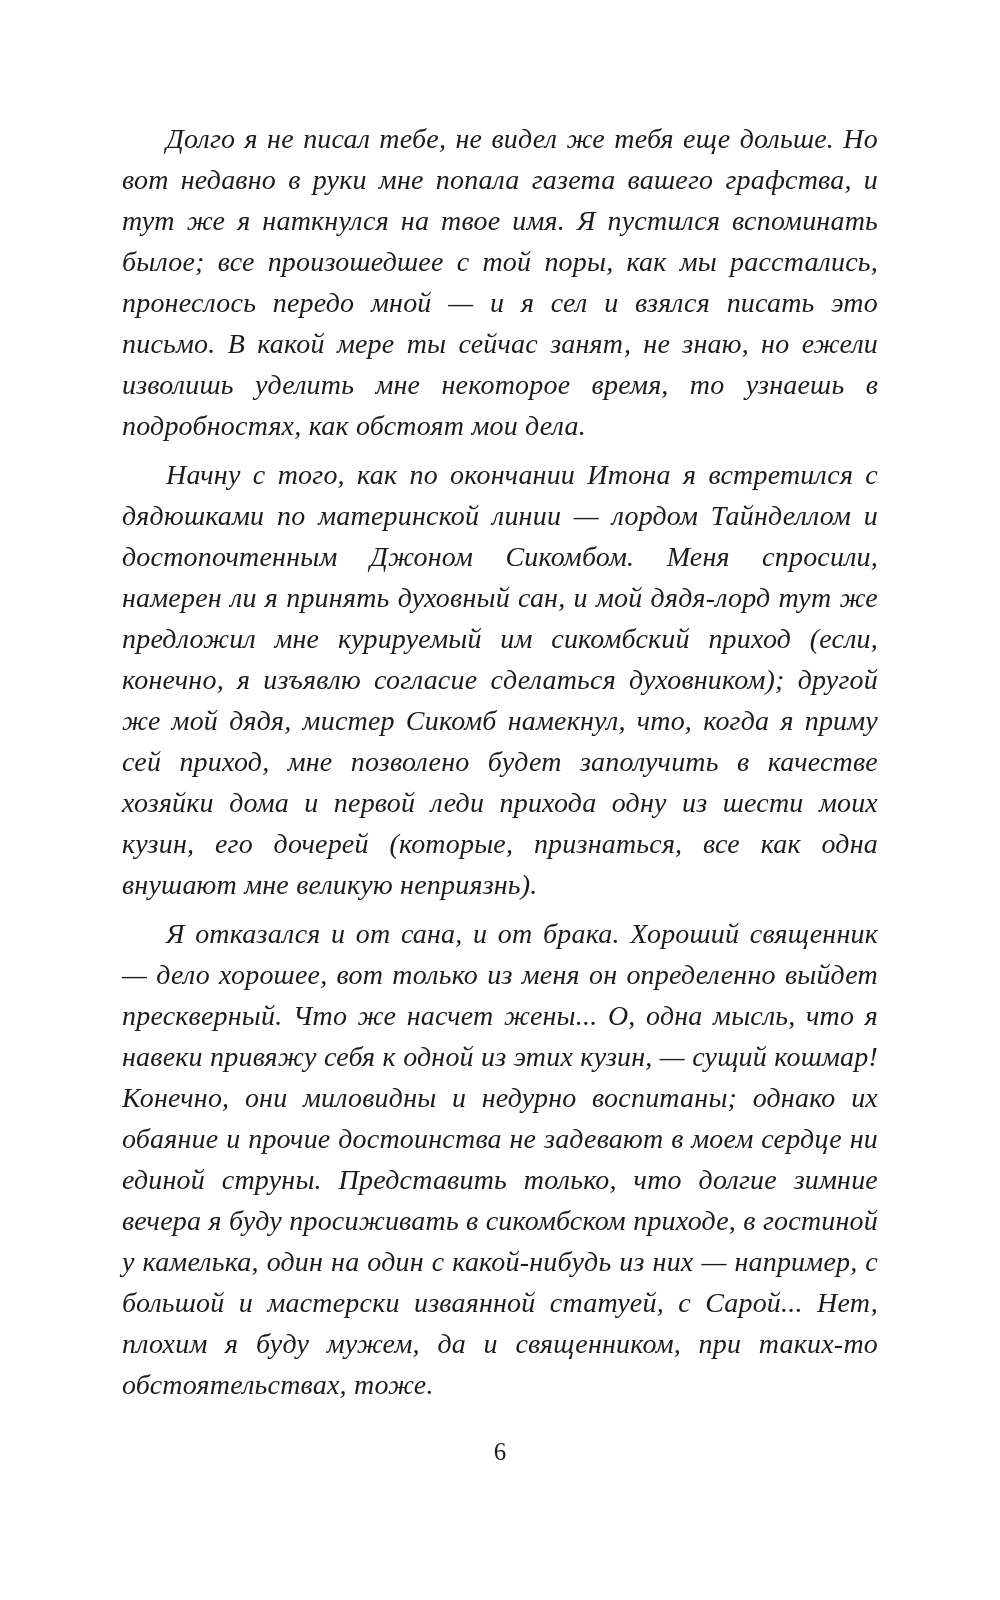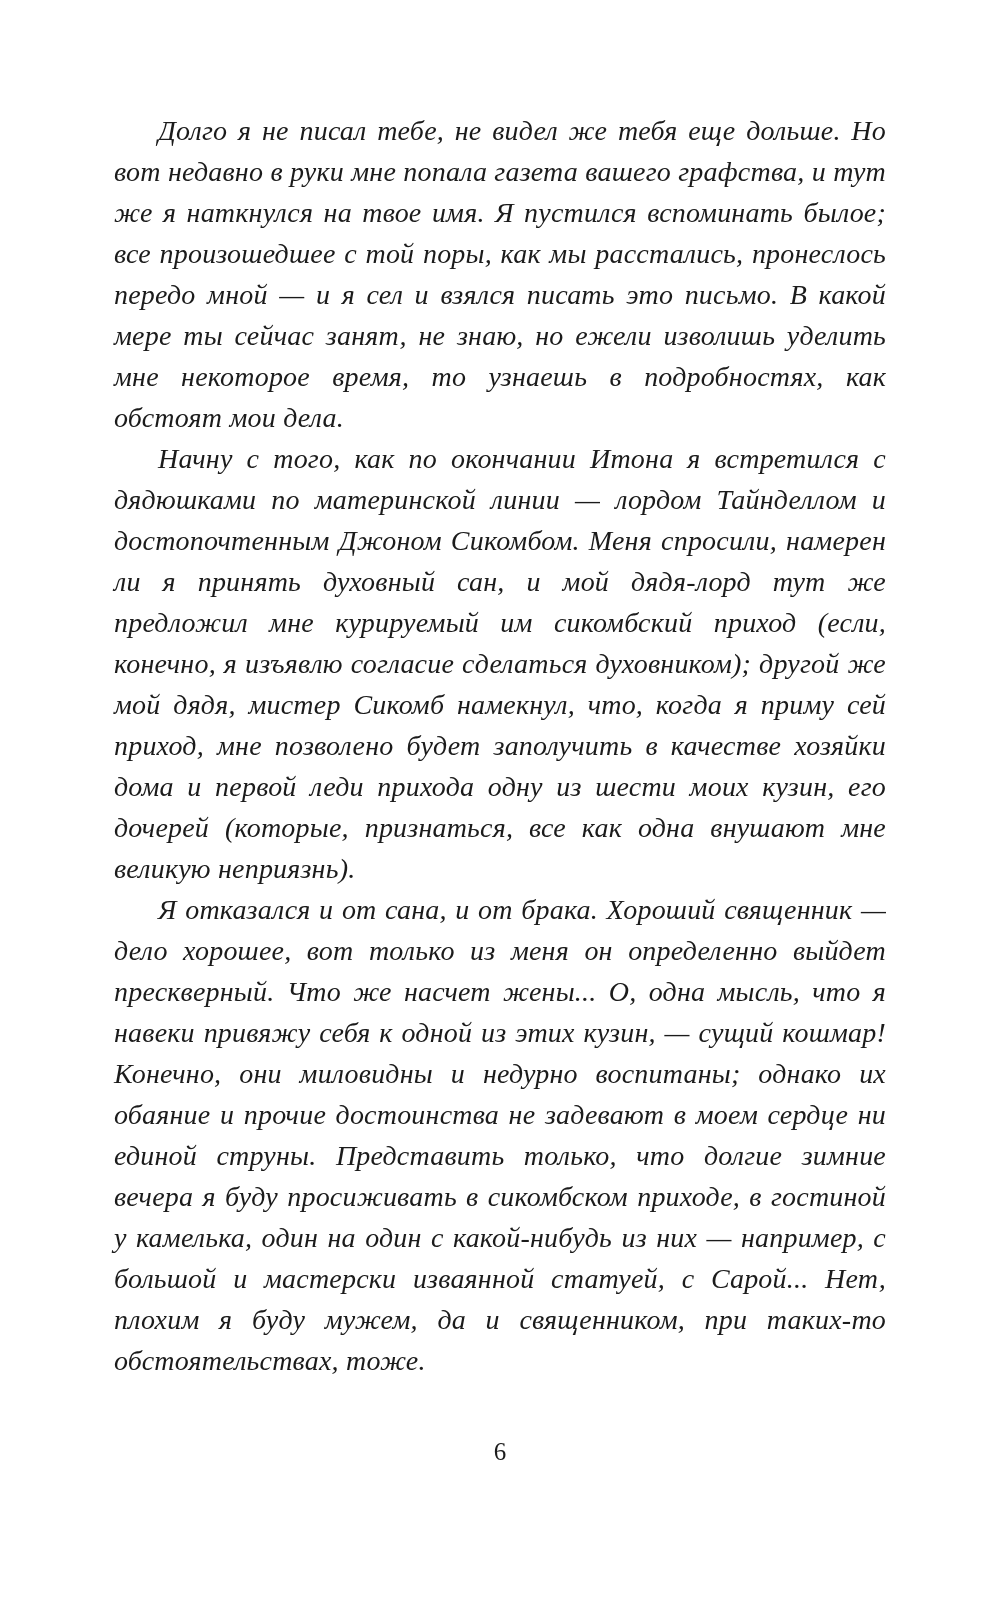--- a/index.html
+++ b/index.html
@@ -21,21 +21,21 @@
     top: 110px;
     width: 772px;
     font-family: "Liberation Serif", "DejaVu Serif", serif;
     font-style: italic;
     font-size: 28px;
     line-height: 41px;
     text-align: justify;
     letter-spacing: 0.2px;
   }
   .text-block p {
-    margin: 0;
+    margin: 8px;
     padding: 0;
     text-indent: 44px;
   }
   .page-number {
     position: absolute;
     left: 0;
     right: 0;
     top: 1438px;
     text-align: center;
     font-family: "Liberation Serif", "DejaVu Serif", serif;

